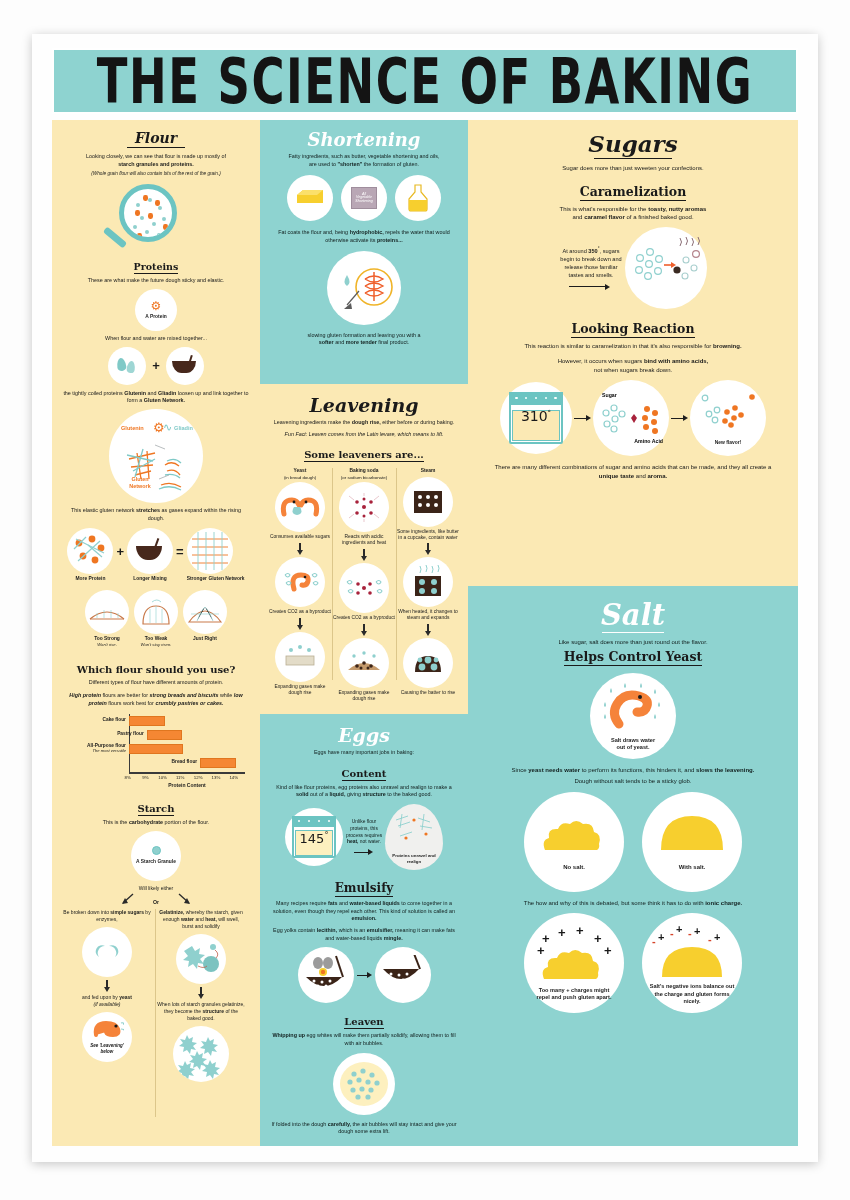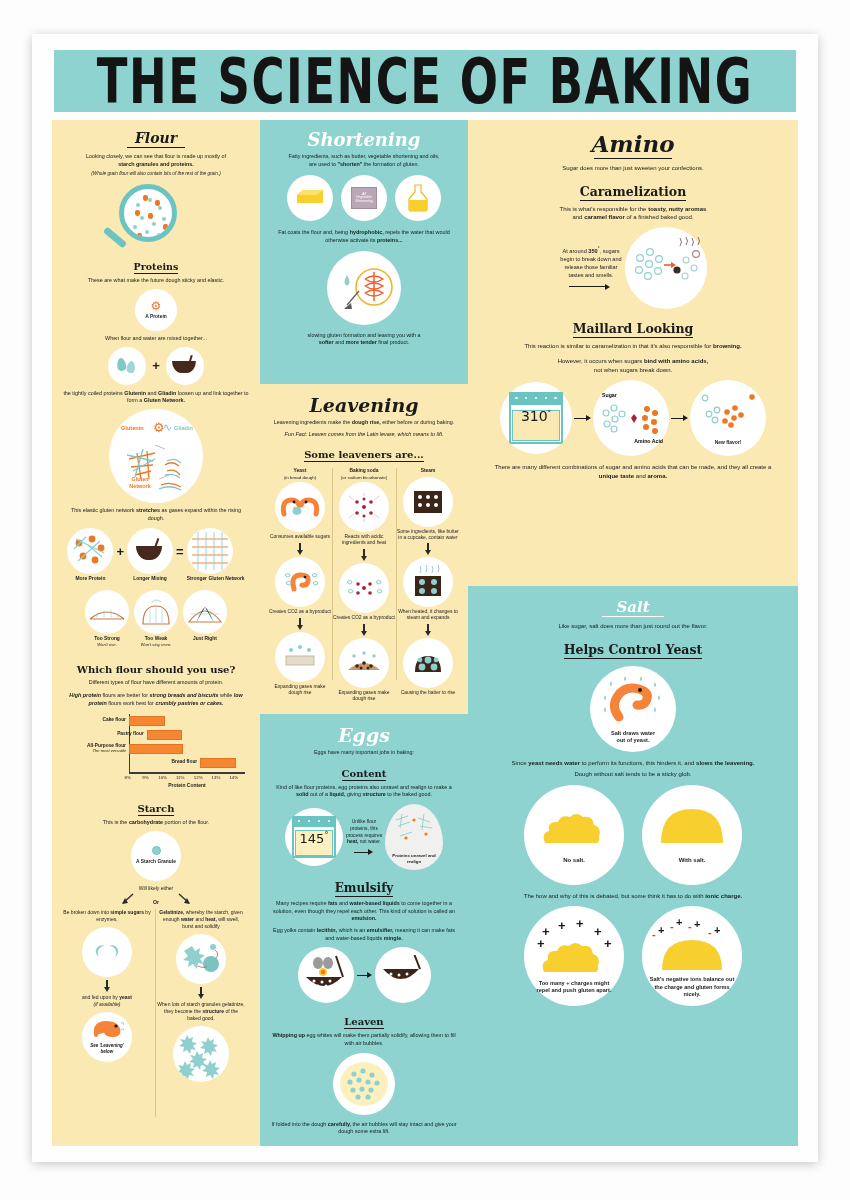--- a/index.html
+++ b/index.html
@@ -886,21 +886,21 @@
           </div>
         </div>
       </div>
 
       <div class="body-t on-teal" style="margin-top:6px;">
         <span>If folded into the dough </span><b>carefully,</b><span> the air bubbles will stay intact and give your dough some extra lift.</span>
       </div>
     </div>
 
     <div style="position:absolute;left:416px;top:0;width:330px;height:466px;padding:10px 22px;">
-      <div class="h-serif" style="font-size:23px;">Amino</div>
+      <div class="h-serif" style="font-size:23px;">Sugars</div>
       <div style="width:78px;height:1.2px;background:#1a1a1a;margin:1px auto 5px;"></div>
       <div class="body-t" style="font-size:6px;">Sugar does more than just sweeten your confections.</div>
 
       <div class="center" style="margin-top:9px;">
         <span class="h-sub" style="font-size:12.5px;">Caramelization</span>
       </div>
       <div class="body-t" style="margin-top:4px;font-size:6px;">
         <span>This is what's responsible for the </span><b>toasty, nutty aromas</b><br><span> and </span><b>caramel flavor</b><span> of a finished baked good.</span>
       </div>
 
@@ -938,21 +938,21 @@
               <path d="M52 14 q3 -4 0 -8"></path>
                   <path d="M58 13 q3 -4 0 -8"></path>
                   <path d="M64 14 q3 -4 0 -8"></path>
                   <path d="M70 13 q3 -4 0 -8"></path>
             </g>
           </svg>
         </div>
       </div>
 
       <div class="center" style="margin-top:10px;">
-        <span class="h-sub" style="font-size:12.5px;">Maillard Looking</span>
+        <span class="h-sub" style="font-size:12.5px;">Looking Reaction</span>
       </div>
       <div class="body-t" style="margin-top:4px;font-size:6px;">
         <span>This reaction is similar to caramelization in that it's also responsible for </span><b>browning.</b>
       </div>
       <div class="body-t" style="margin-top:7px;font-size:6px;">
         <span>However, it occurs when sugars </span><b>bind with amino acids,</b><br><span> not when sugars break down.</span>
       </div>
 
       <div class="row" style="margin-top:6px;gap:2px;align-items:center;">
         <div class="circ" style="width:72px;height:72px;">
@@ -1022,25 +1022,25 @@
           <div class="cap" style="position:absolute;bottom:10px;width:100%;">New flavor!</div>
         </div>
       </div>
 
       <div class="body-t" style="margin-top:7px;font-size:6px;">
         <span>There are many different combinations of sugar and amino acids that can be made, and they all create a </span><b>unique taste</b><span> and </span><b>aroma.</b>
       </div>
     </div>
 
     <div style="position:absolute;left:416px;top:466px;width:330px;height:560px;padding:12px 22px;">
-      <div class="h-serif h-white" style="font-size:15px;">Salt</div>
+      <div class="h-serif h-white" style="font-size:29px;">Salt</div>
       <div style="width:62px;height:1.3px;background:#ffffff;margin:0 auto 5px;"></div>
       <div class="body-t on-teal" style="font-size:6px;">Like sugar, salt does more than just round out the flavor.</div>
 
-      <div class="center" style="margin-top:9px;">
+      <div class="center" style="">
         <span class="h-sub" style="font-size:12.5px;">Helps Control Yeast</span>
       </div>
 
       <div class="row" style="margin-top:7px;">
         <div class="circ" style="width:86px;height:86px;">
           <svg width="72" height="54">
             <path d="M22 44 q-8 -10 -2 -20 q7 -12 22 -8 q10 3 8 10 q-2 7 -10 6" stroke="#f5833a" stroke-width="9" fill="none" stroke-linecap="round"></path>
             <circle cx="43" cy="17" r="2" fill="#1a1a1a"></circle>
             <g fill="#8fd0ce">
               <path d="M14 8 q2 4 0 5 q-2 -1 0 -5"></path>

